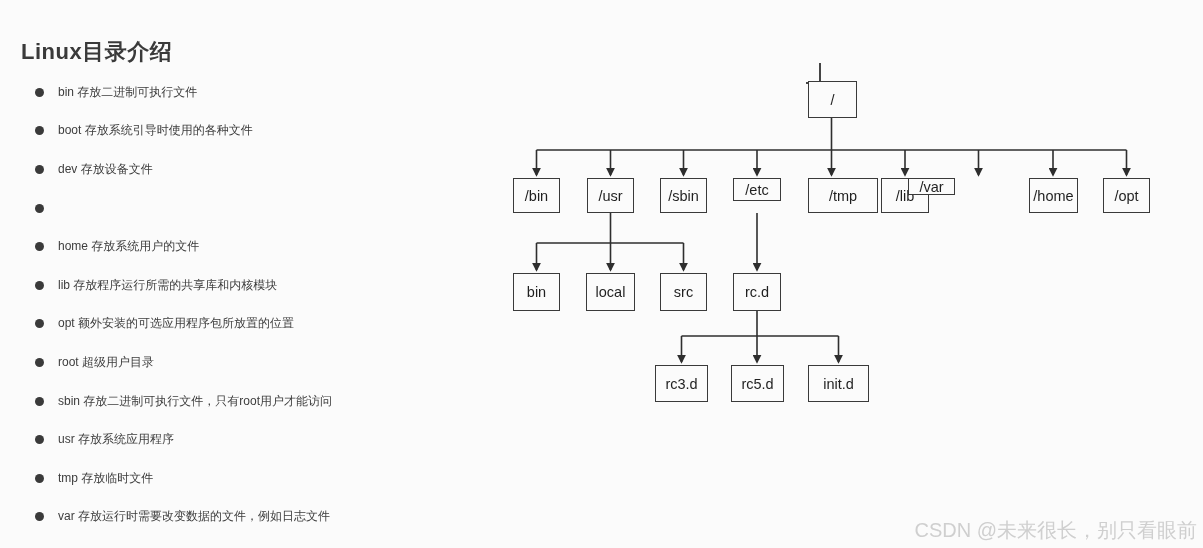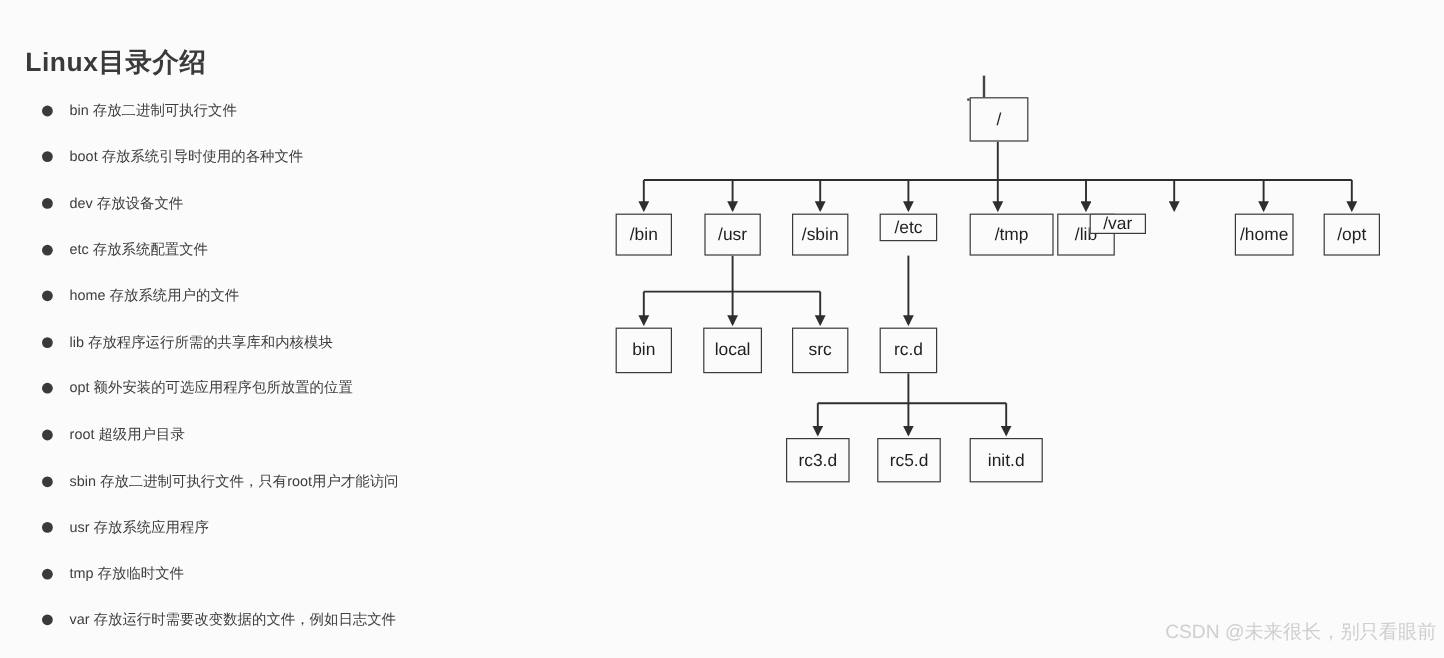--- a/index.html
+++ b/index.html
@@ -13,21 +13,21 @@
   }
   ul.notes{position:absolute;left:35px;top:73px;margin:0;padding:0;list-style:none;}
   ul.notes li{display:flex;align-items:center;height:38.6px;font-size:12px;color:#3d3d3d;white-space:nowrap;}
   .dot{flex:0 0 9px;width:9px;height:9px;border-radius:50%;background:#3a3a3a;margin-right:14px;}
   .node{
     position:absolute;border:1.5px solid #3a3a3a;background:#fbfbfb;box-sizing:border-box;
     display:flex;align-items:center;justify-content:center;
     font-size:14.5px;color:#1f1f1f;white-space:nowrap;
   }
   .svg-overlay{position:absolute;left:0;top:0;pointer-events:none;}
-  .watermark{position:absolute;right:6px;top:517px;font-size:16px;color:#cfcfcf;white-space:nowrap;}
+  .watermark{position:absolute;right:6px;top:517px;font-size:20px;color:#cfcfcf;white-space:nowrap;}
 </style>
 </head>
 <body>
 
 <div class="page">
 
   <div class="title">Linux目录介绍</div>
 
   <ul class="notes">
     <li>
@@ -37,21 +37,20 @@
     <li>
         <span class="dot"></span>
         <span>boot 存放系统引导时使用的各种文件</span>
       </li>
     <li>
         <span class="dot"></span>
         <span>dev 存放设备文件</span>
       </li>
     <li>
         <span class="dot"></span>
-        <span>etc 存放系统配置文件</span>
       </li>
     <li>
         <span class="dot"></span>
         <span>home 存放系统用户的文件</span>
       </li>
     <li>
         <span class="dot"></span>
         <span>lib 存放程序运行所需的共享库和内核模块</span>
       </li>
     <li>

